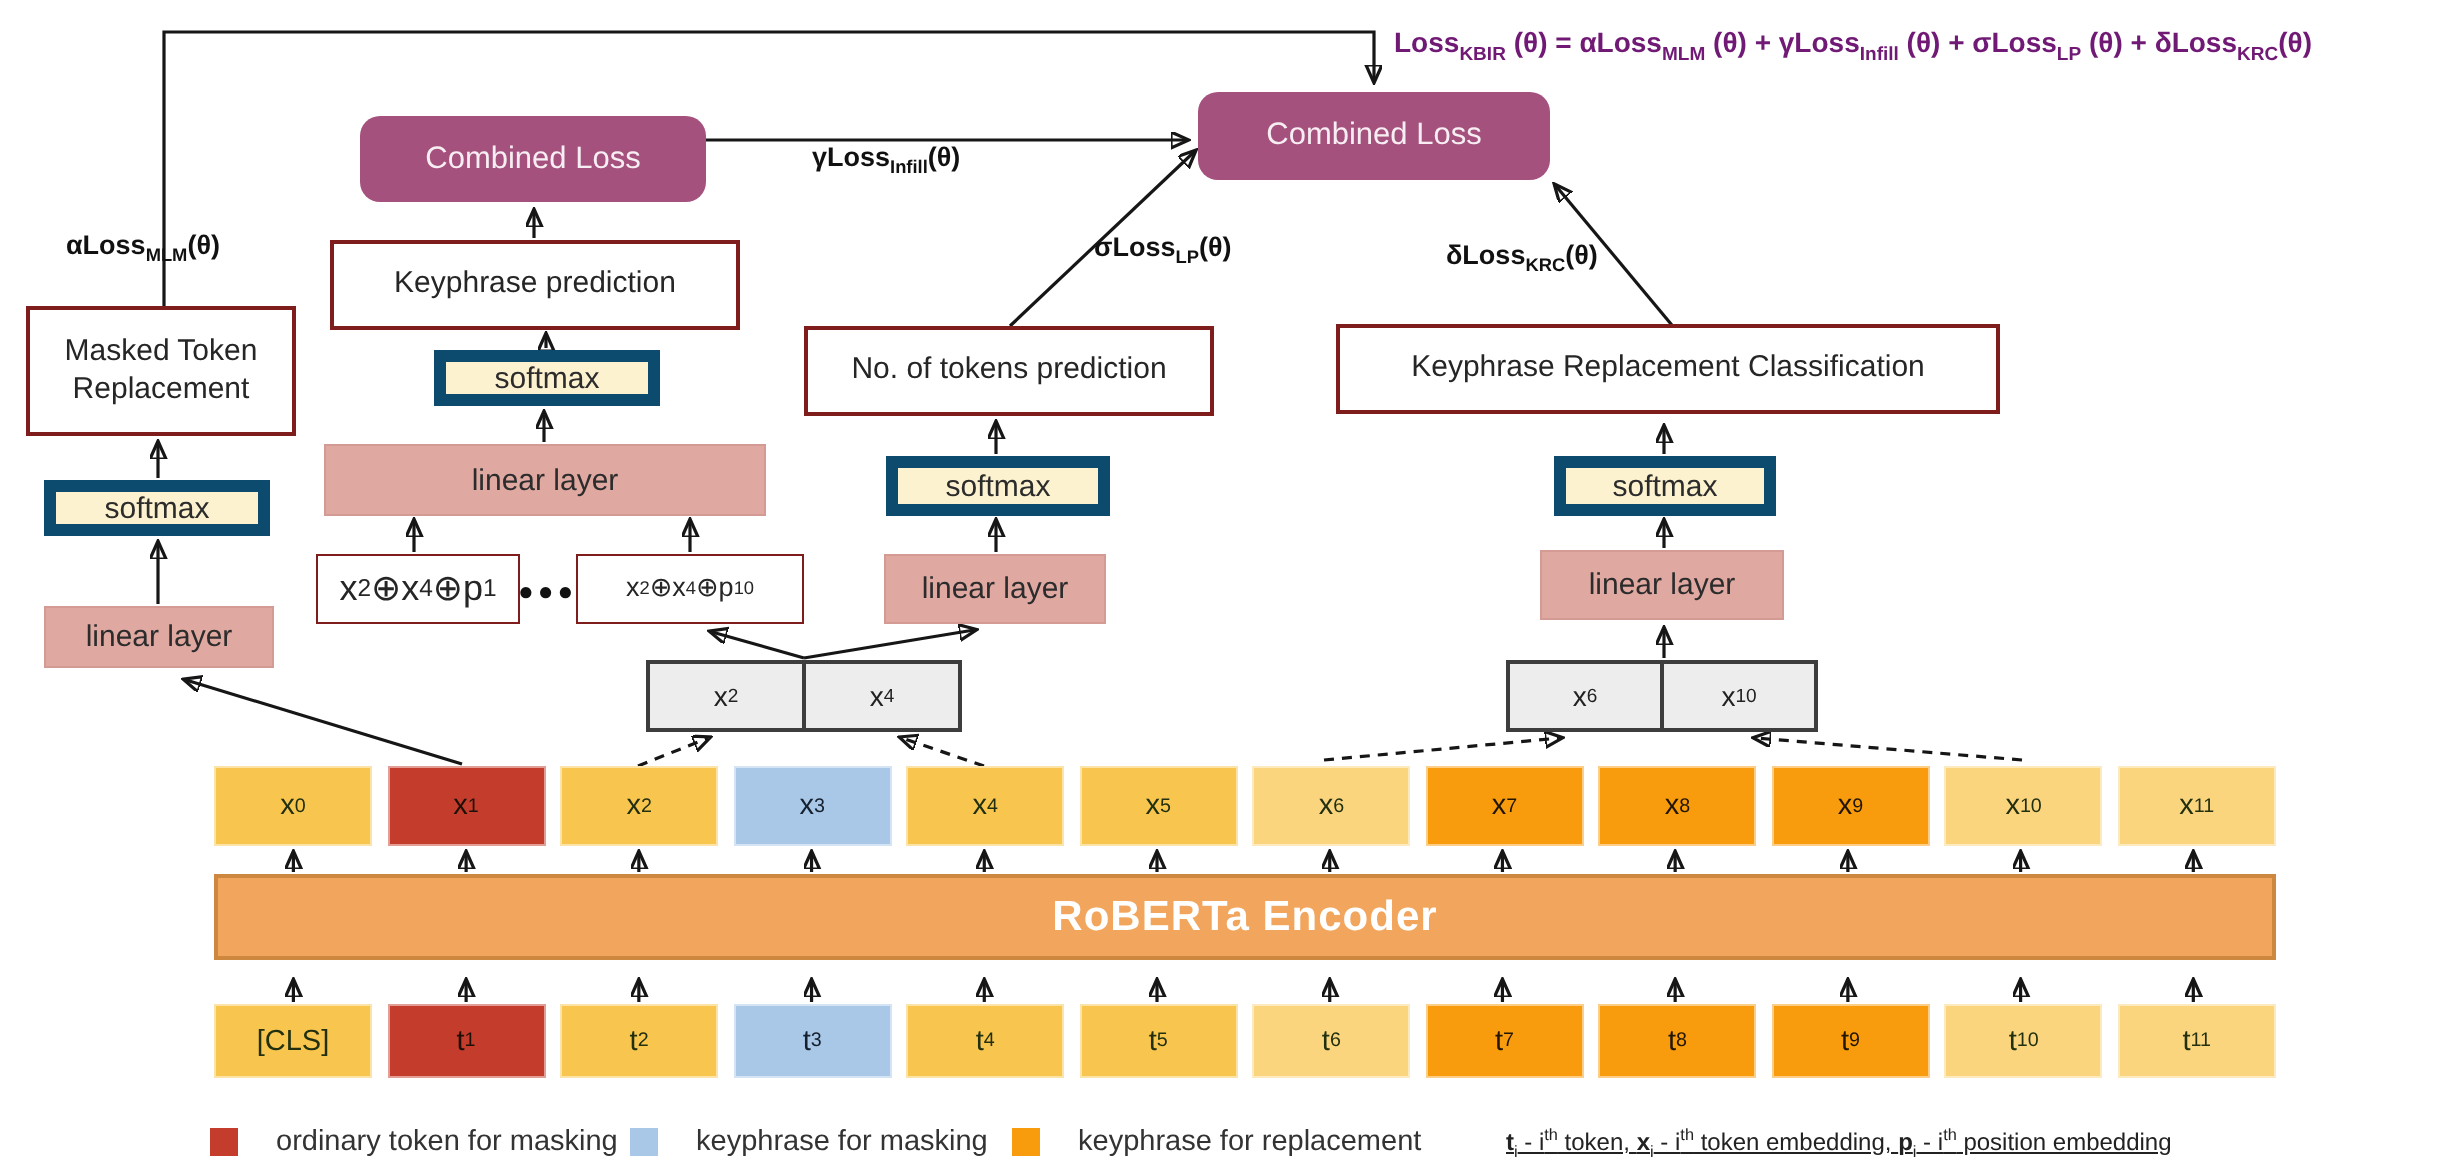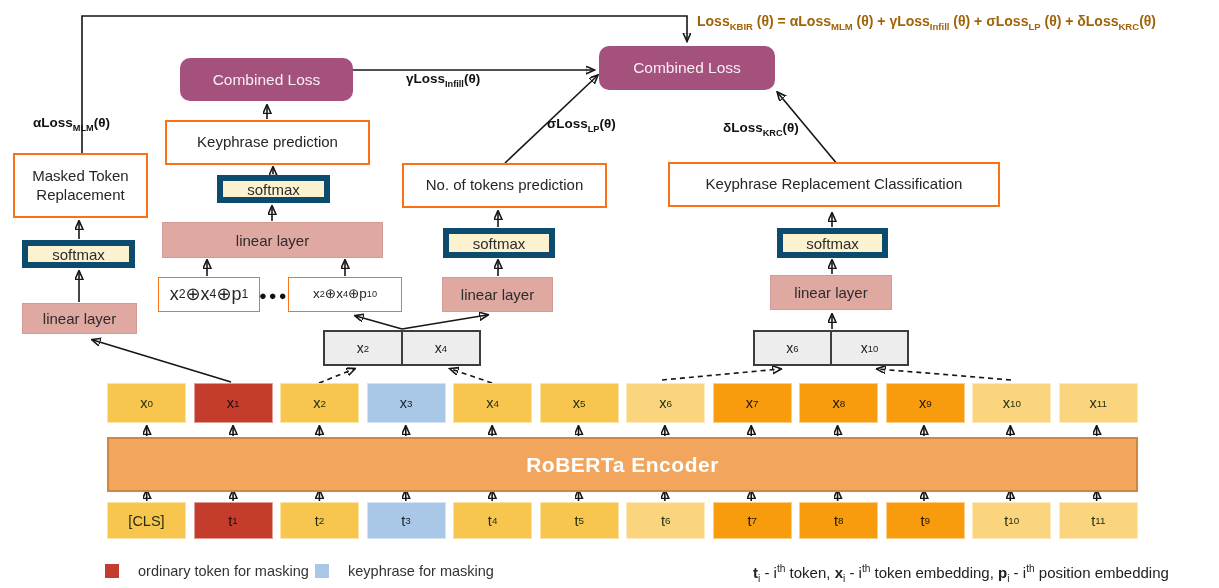--- a/index.html
+++ b/index.html
@@ -1,51 +1,51 @@
 <!DOCTYPE html>
 <html><head>
 <meta charset="utf-8">
 <style>
   html,body{margin:0;padding:0;background:#fff;}
   .canvas{position:relative;width:1219px;height:588px;background:#ffffff;
     font-family:"Liberation Sans",sans-serif;color:#1e1e1e;overflow:hidden;}
   svg.arrows{position:absolute;left:0;top:0;width:1219px;height:588px;}
   svg.arrows line, svg.arrows path{stroke:#161616;stroke-width:1.6;fill:none;}
-  .wbox{position:absolute;box-sizing:border-box;background:#ffffff;border:2px solid #f97316;
+  .wbox{position:absolute;box-sizing:border-box;background:#ffffff;border:2px solid #7f1d1d;
     display:flex;align-items:center;justify-content:center;text-align:center;
     font-size:15px;color:#262626;line-height:1.25;}
   .purple{position:absolute;box-sizing:border-box;background:#A5517D;color:#F7EEF3;
     border-radius:10px;display:flex;align-items:center;justify-content:center;font-size:15.5px;}
   .pink{position:absolute;box-sizing:border-box;background:#DFA8A1;border:1px solid #D49B94;
     display:flex;align-items:center;justify-content:center;font-size:15px;color:#2c2c2c;}
   .cream{position:absolute;box-sizing:border-box;background:#FCF2CF;border:6px solid #0c4a6e;
     display:flex;align-items:center;justify-content:center;font-size:15px;color:#2c2c2c;}
   .pair{position:absolute;box-sizing:border-box;display:flex;background:#EDEDED;border:2px solid #3d3d3d;}
   .pair .cell{flex:1;display:flex;align-items:center;justify-content:center;font-size:14px;color:#222;}
   .pair .cell + .cell{border-left:2px solid #3d3d3d;}
   .row{position:absolute;left:107px;width:1031px;display:flex;justify-content:space-between;}
   .tok{width:79px;box-sizing:border-box;display:flex;align-items:center;justify-content:center;
     font-size:14.5px;color:#23300f;border:1px solid rgba(255,255,255,.5);}
   .yellow{background:#F8C64F;}
   .light{background:#FBD57E;}
   .red{background:#C43C2B;color:#1c1008;}
   .blue{background:#A9C8E8;color:#15202e;}
   .orange{background:#F89C0E;color:#221602;}
-  .encoder{position:absolute;left:107px;top:437px;width:1031px;height:55px;box-sizing:border-box;
+  .encoder{position:absolute;left:107px;top:437px;width:1031px;height:43px;box-sizing:border-box;
     background:#F2A55C;border:2px solid #CE873E;display:flex;align-items:center;justify-content:center;
     font-size:21px;font-weight:bold;color:#ffffff;letter-spacing:.5px;}
-  .formula{position:absolute;left:697px;top:13px;font-size:14px;font-weight:bold;white-space:nowrap;color:#a16207;}
+  .formula{position:absolute;left:697px;top:13px;font-size:14px;font-weight:bold;white-space:nowrap;color:#701a75;}
   .loss-label{position:absolute;font-size:13.5px;font-weight:bold;color:#111;white-space:nowrap;}
   sub{font-size:.68em;}
   sup{font-size:.68em;}
   .dots{position:absolute;left:259px;top:288px;font-size:13px;letter-spacing:2px;color:#111;font-weight:bold;}
   .legend-item{position:absolute;top:563px;display:flex;align-items:center;gap:19px;
     font-size:14.5px;color:#333;}
   .swatch{width:14px;height:14px;display:inline-block;}
-  .legend-note{position:absolute;top:563px;left:753px;font-size:15px;color:#222;white-space:nowrap;}
+  .legend-note{position:absolute;top:563px;left:753px;font-size:12px;color:#222;white-space:nowrap;text-decoration:underline;}
 </style>
 </head>
 <body>
 
 <div class="canvas">
 
   <svg class="arrows">
     <defs>
       <marker id="ah" markerWidth="10" markerHeight="9" refX="7.5" refY="4" orient="auto" markerUnits="userSpaceOnUse">
         <path d="M0,0 L9,4 L0,8 z" fill="#161616" stroke="none"></path>
@@ -173,15 +173,19 @@
     </div>
 
   <div class="legend-item" style="left:105px;">
     <span class="swatch" style="background: rgb(196, 60, 43);"></span>
     <span>ordinary token for masking</span>
   </div>
   <div class="legend-item" style="left:315px;">
     <span class="swatch" style="background: rgb(169, 200, 232);"></span>
     <span>keyphrase for masking</span>
   </div>
+  <div class="legend-item" style="left:506px;">
+    <span class="swatch" style="background: rgb(248, 156, 14);"></span>
+    <span>keyphrase for replacement</span>
+  </div>
   <div class="legend-note"><b>t</b><sub>i</sub> - i<sup>th</sup> token, <b>x</b><sub>i</sub> - i<sup>th</sup> token embedding, <b>p</b><sub>i</sub> - i<sup>th</sup> position embedding</div>
 
 </div>
 
 </body></html>

